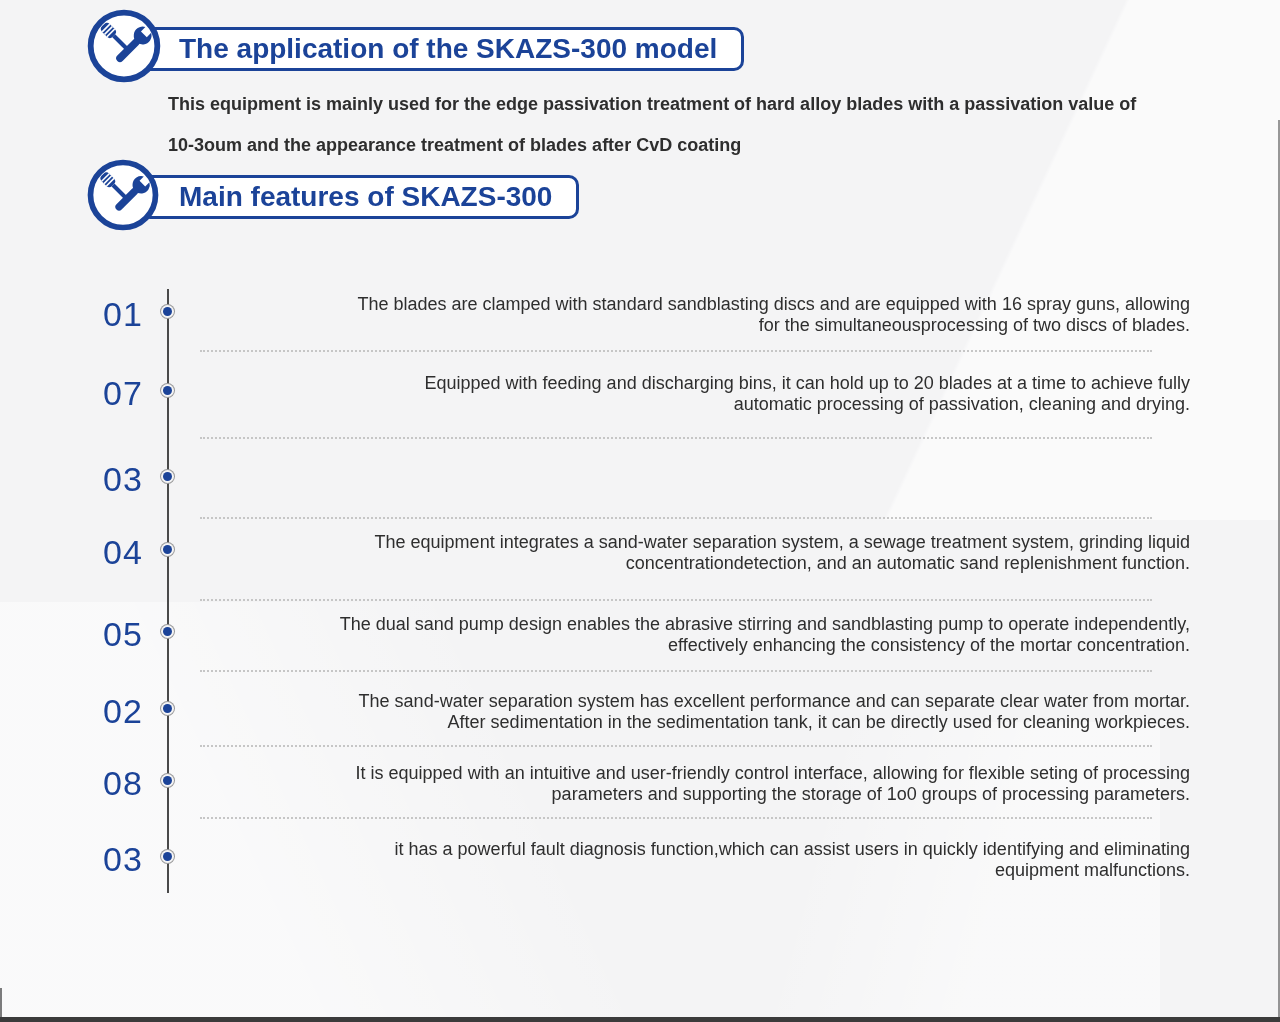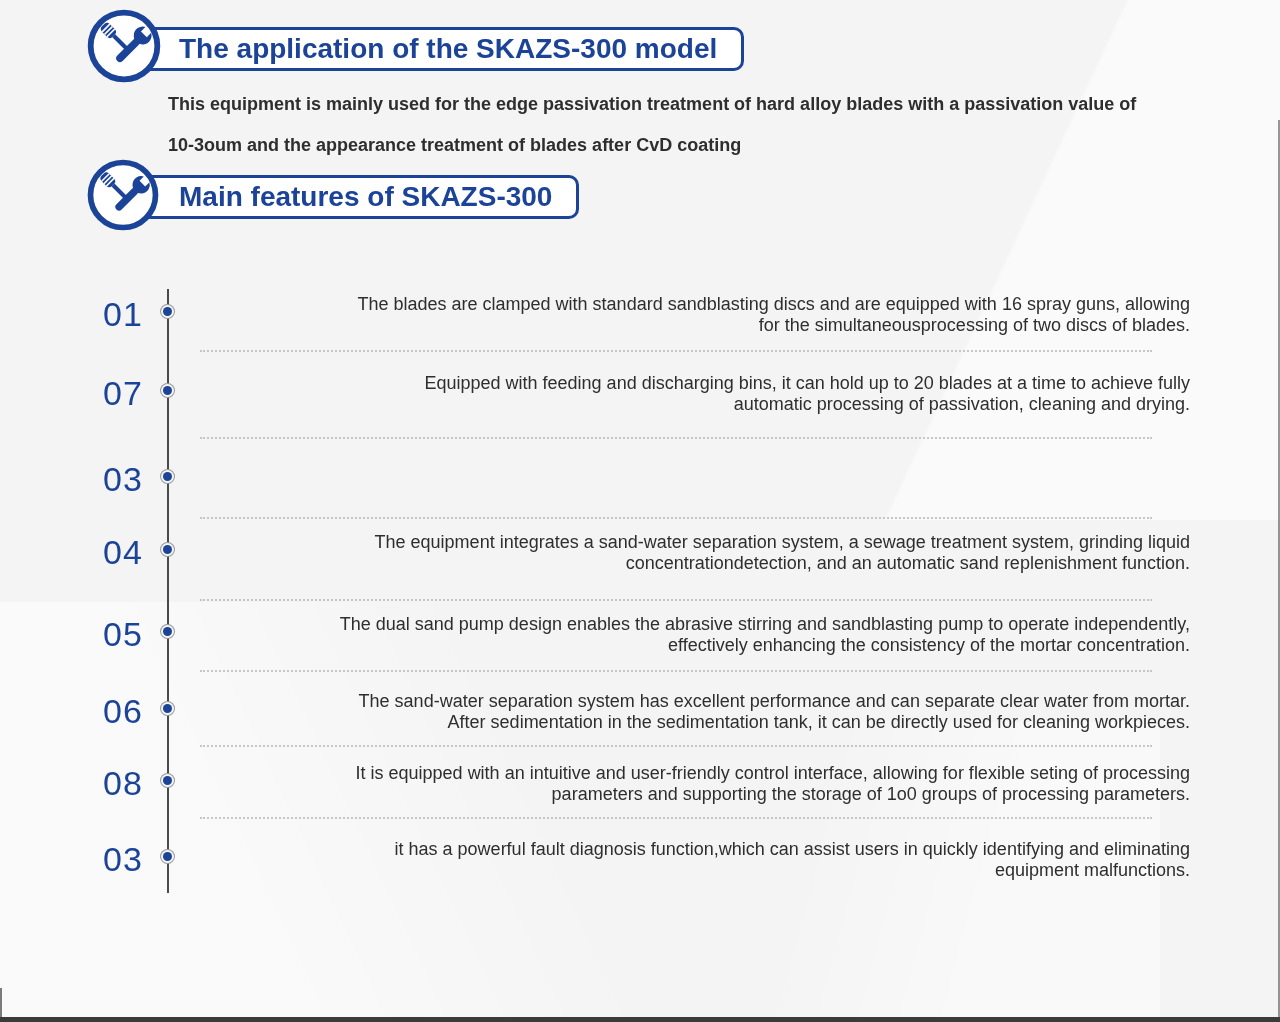--- a/index.html
+++ b/index.html
@@ -168,21 +168,21 @@
 
   <div class="feat" style="top:614px">
     <span class="num">05</span>
     <span class="bullet"></span>
     <p class="ftext">The dual sand pump design enables the abrasive stirring and sandblasting pump to operate independently,
 effectively enhancing the consistency of the mortar concentration.</p>
   </div>
   <div class="sep" style="top:670px"></div>
 
   <div class="feat" style="top:691px">
-    <span class="num">06</span>
+    <span class="num">02</span>
     <span class="bullet"></span>
     <p class="ftext">The sand-water separation system has excellent performance and can separate clear water from mortar.
 After sedimentation in the sedimentation tank, it can be directly used for cleaning workpieces.</p>
   </div>
   <div class="sep" style="top:745px"></div>
 
   <div class="feat" style="top:763px">
     <span class="num">08</span>
     <span class="bullet"></span>
     <p class="ftext">It is equipped with an intuitive and user-friendly control interface, allowing for flexible seting of processing

